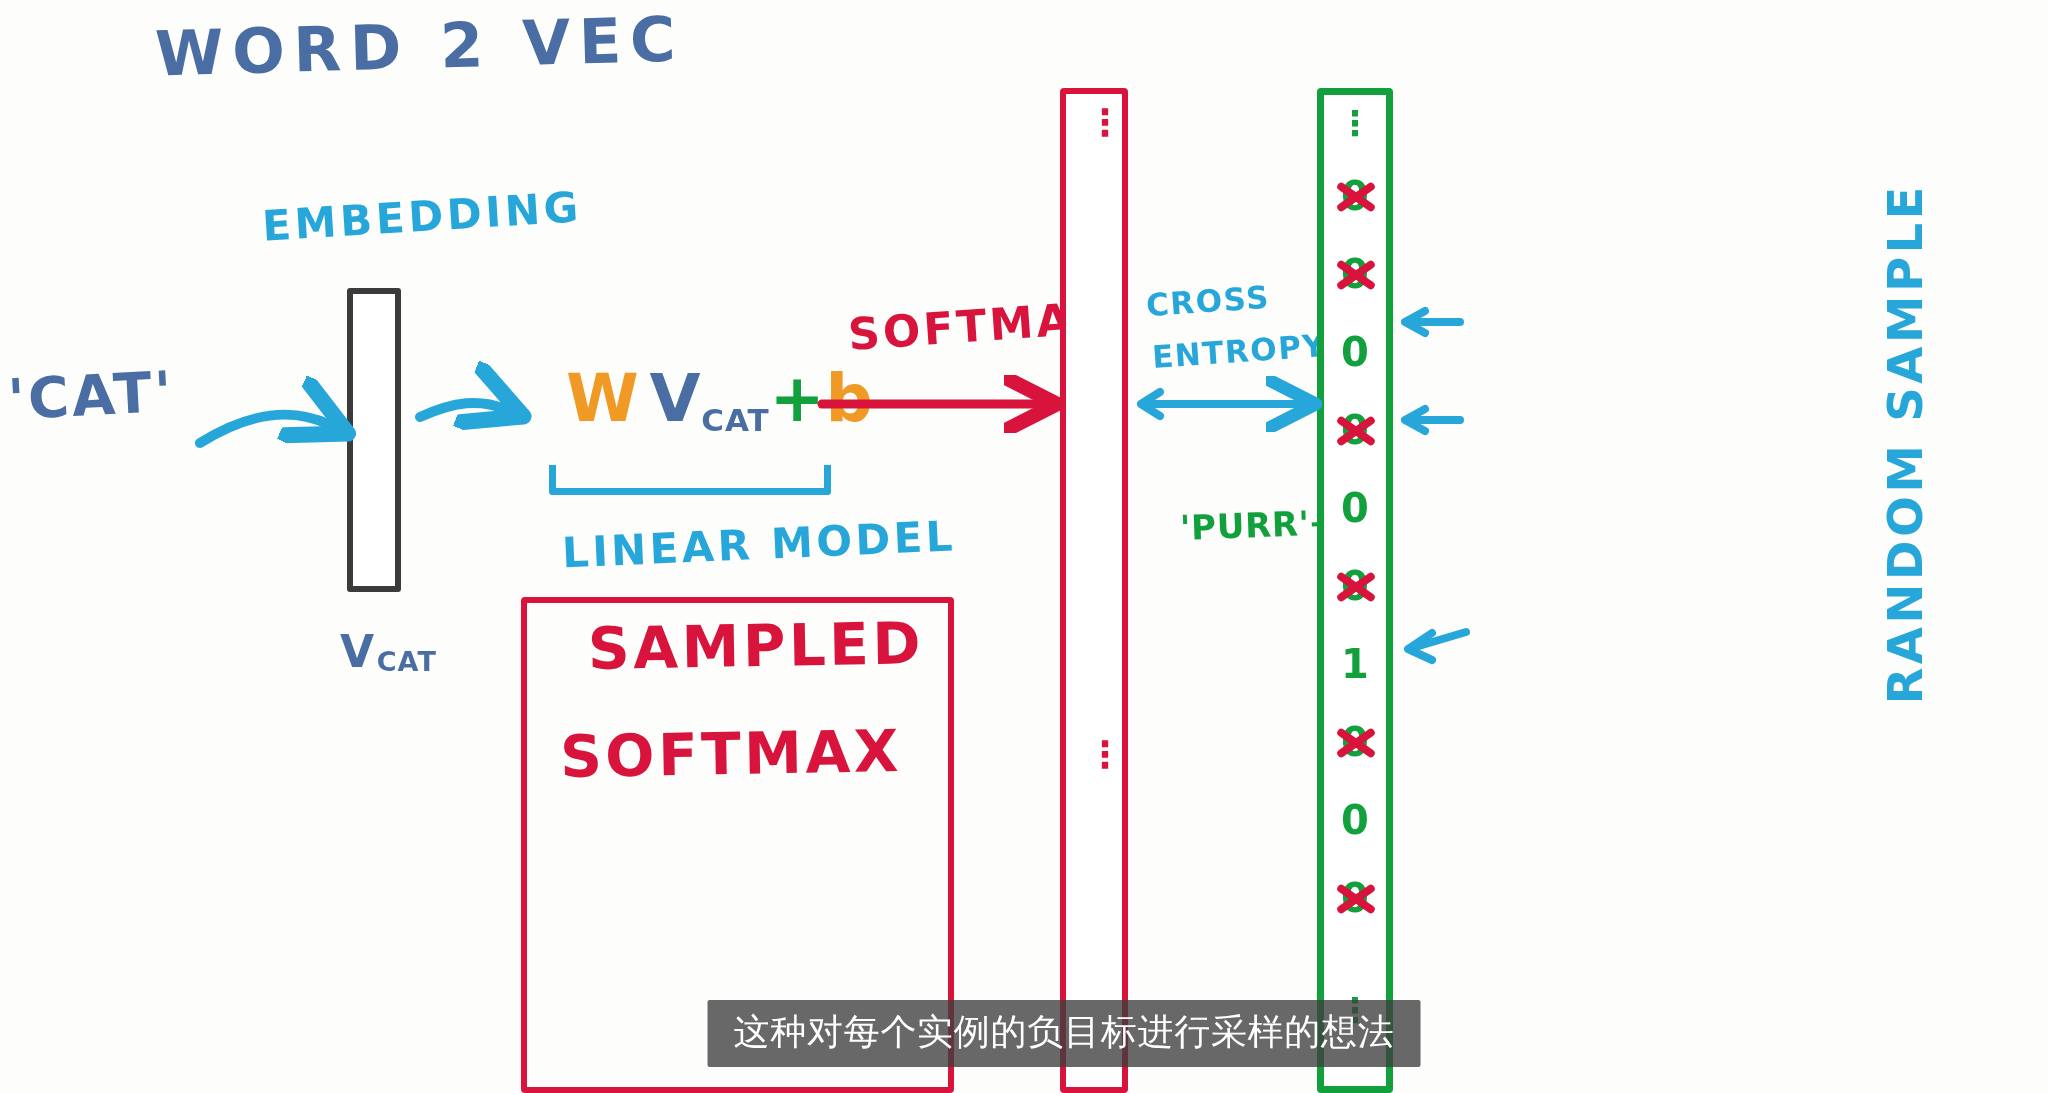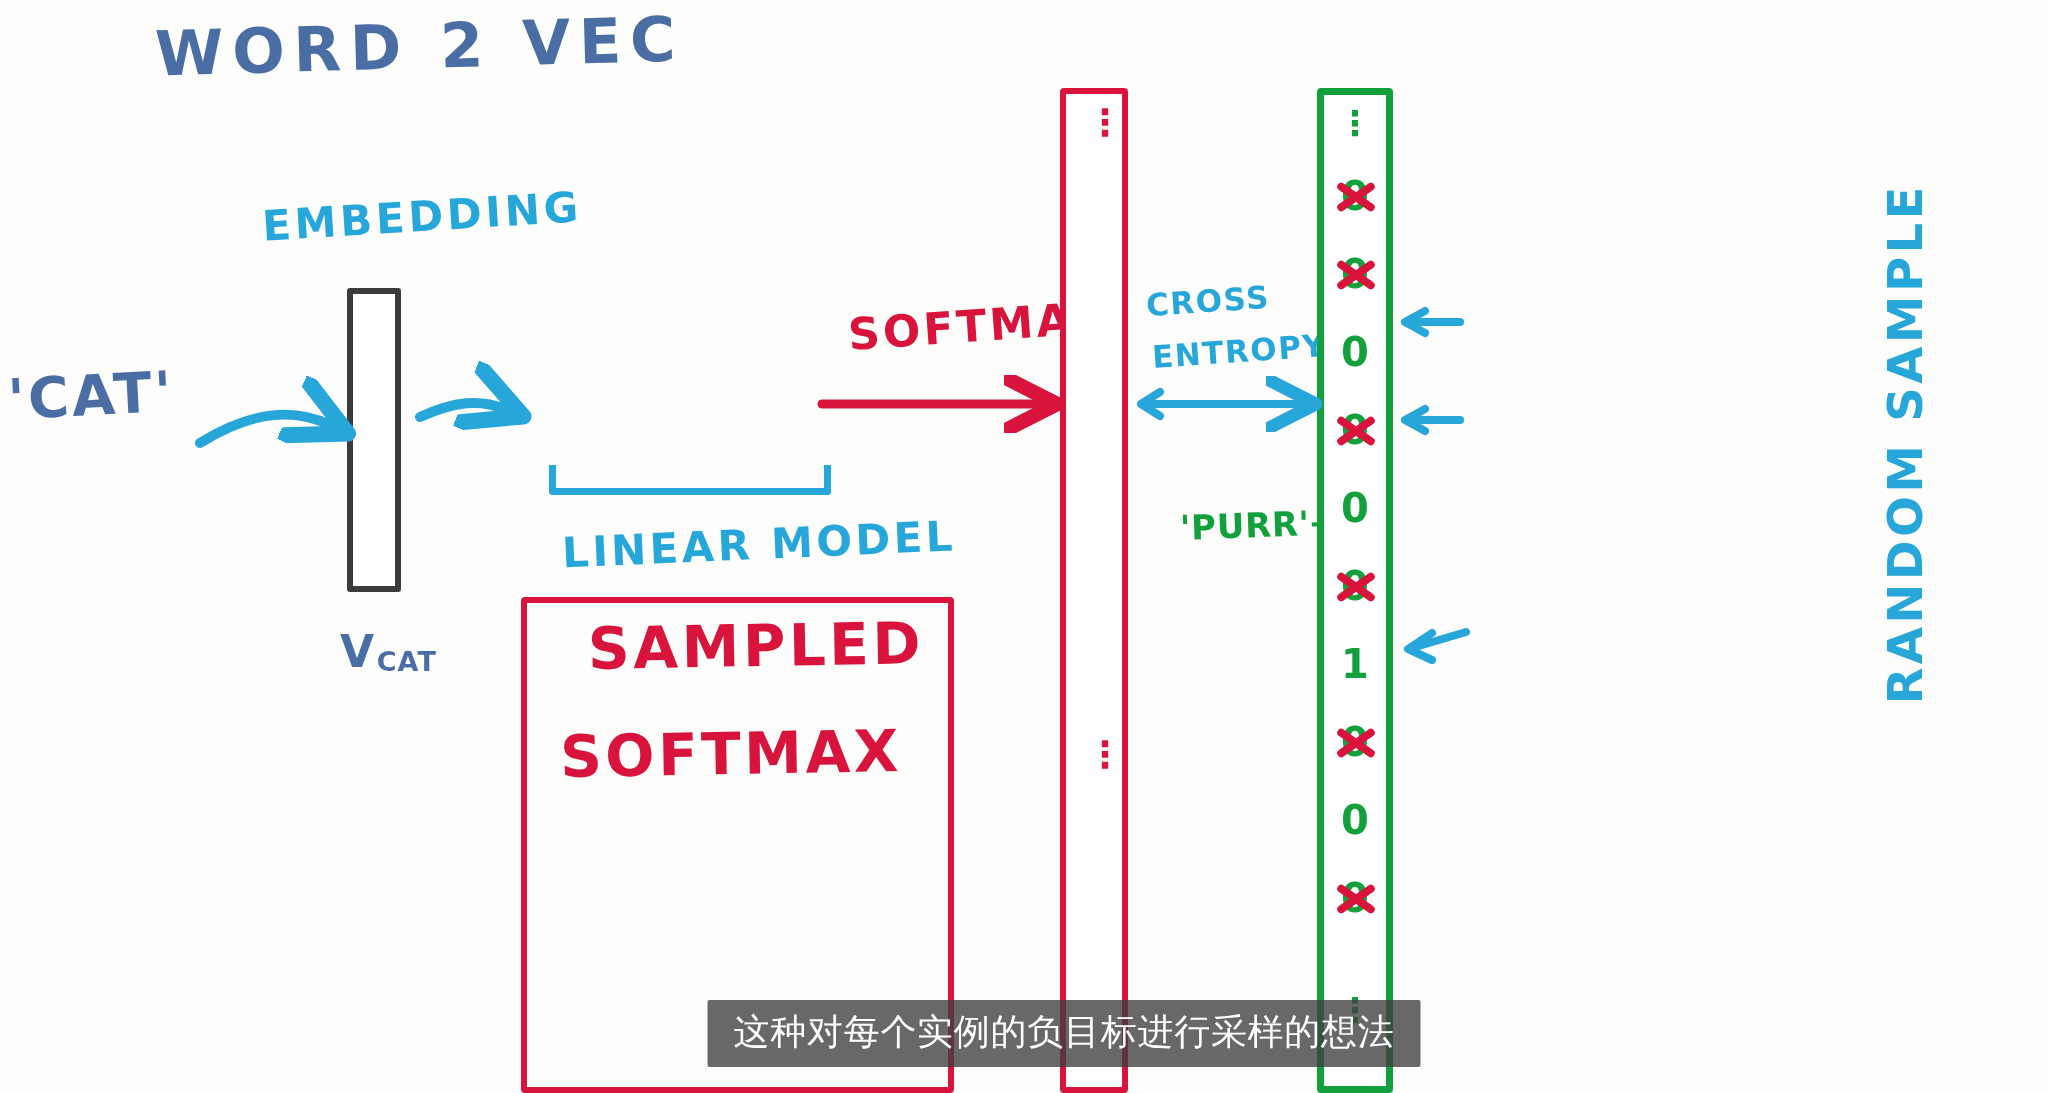--- a/index.html
+++ b/index.html
@@ -311,20 +311,23 @@
   <div class="hand c-cyan" id="embedding-label">EMBEDDING</div>
 
   <div class="hand c-navy" id="cat-word">'CAT'</div>
 
   <div id="embedding-box"></div>
 
   <div class="hand c-navy" id="vcat-label">
     <span>V</span><span class="sub">CAT</span>
   </div>
 
+  <div class="hand" id="formula">
+    <span class="c-orange">W</span><span class="gap"></span><span class="c-navy">V</span><span class="c-navy sub">CAT</span><span class="c-green">+</span><span class="c-orange">b</span>
+  </div>
 
   <div id="linear-bracket"></div>
   <div class="hand c-cyan" id="linear-label">LINEAR MODEL</div>
 
   <div class="hand c-red" id="softmax-label">SOFTMAX</div>
 
   <div id="logits-box"></div>
   <div class="hand" id="logits-dots-top">⋮</div>
   <div class="hand" id="logits-dots-bottom">⋮</div>
 

